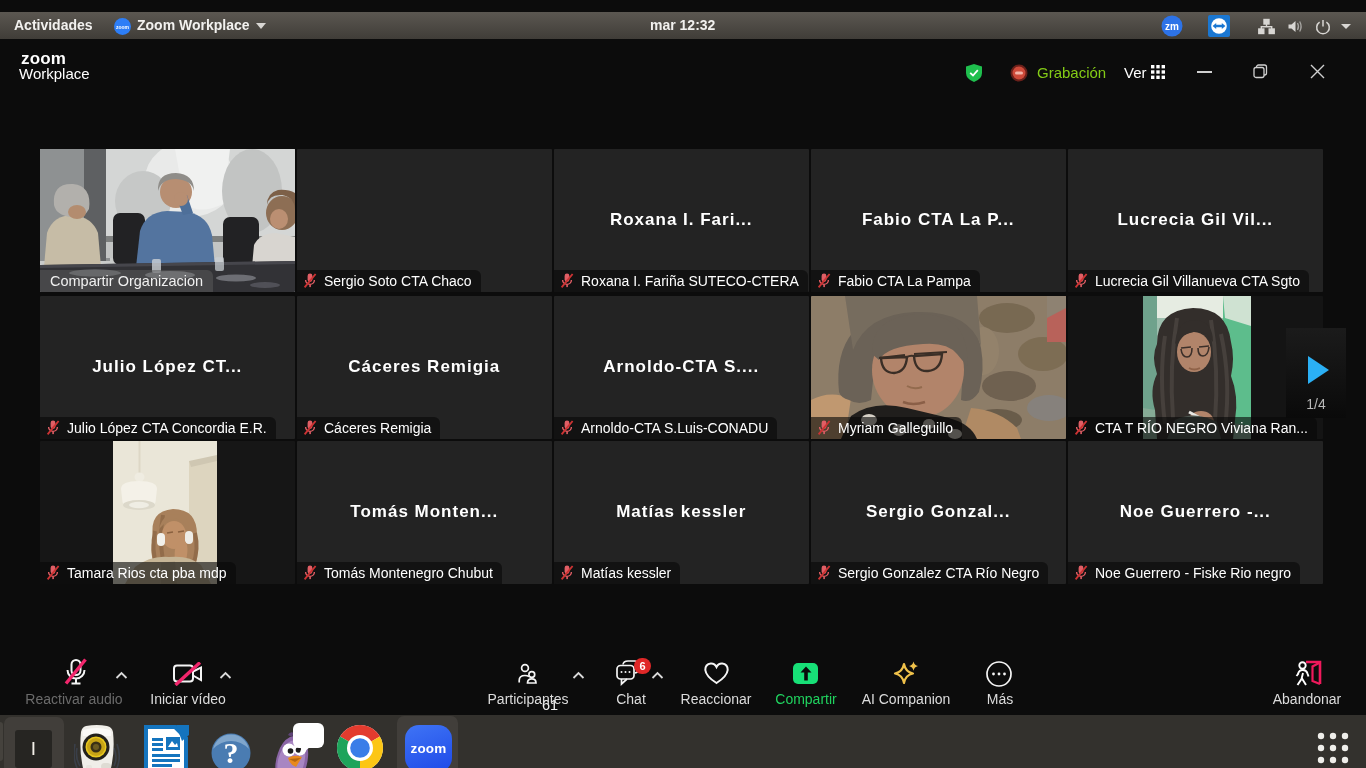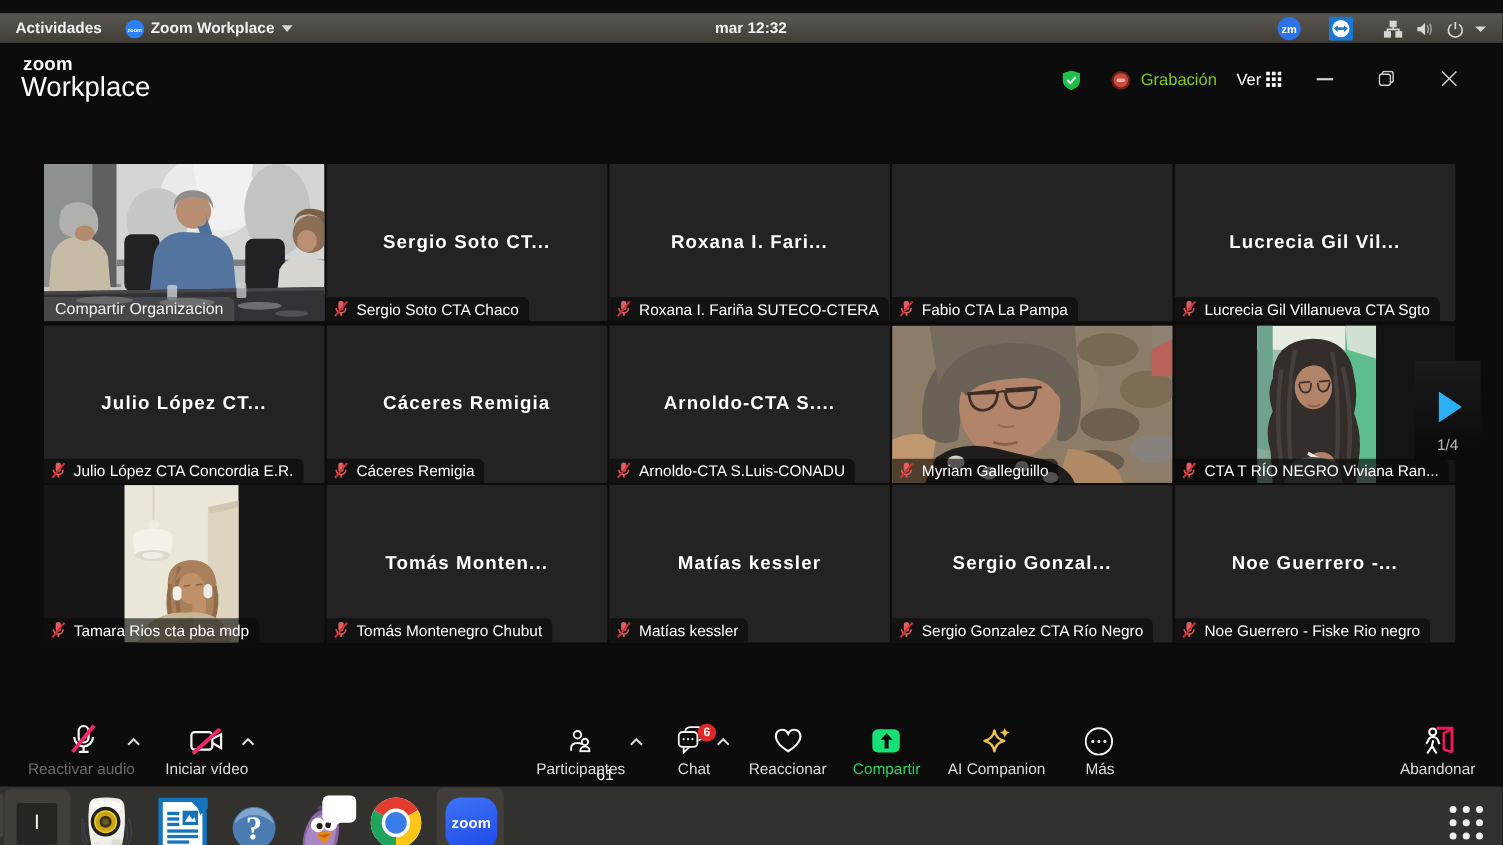--- a/index.html
+++ b/index.html
@@ -8,21 +8,21 @@
 .abs { position:absolute; }
 
 
 #topbar { position:absolute; top:0; left:0; width:1366px; height:27px;
   background:linear-gradient(to bottom,#5b5751,#403d38); color:#f2f1ef; font-size:14px; font-weight:bold; }
 #topbar .item { position:absolute; top:0; height:27px; line-height:26px; }
 
 
 #zheader { position:absolute; left:0; top:27px; width:1366px; height:60px; }
 .zlogo1 { position:absolute; left:21px; top:10px; color:#fff; font-size:17px; font-weight:bold; letter-spacing:.2px; }
-.zlogo2 { position:absolute; left:19px; top:26px; color:#fff; font-size:25px; font-weight:normal; }
+.zlogo2 { position:absolute; left:19px; top:26px; color:#fff; font-size:15px; font-weight:normal; }
 
 
 .tile { position:absolute; width:254.5px; height:142.5px; background:#232323; border-radius:1px; overflow:hidden; }
 .cname { position:absolute; left:0; right:0; top:50%; transform:translateY(-50%); text-align:center;
   color:#fff; font-size:17px; font-weight:bold; letter-spacing:1px; }
 .nlabel { position:absolute; left:0; bottom:0; height:22px; background:rgba(8,8,8,.62);
   border-radius:0 6px 0 0; color:#fff; font-size:14px; display:flex; align-items:center;
   padding:0 9px 0 6px; white-space:nowrap; overflow:hidden; max-width:100%; }
 .nlabel svg { margin-right:7px; flex:0 0 auto; }
 .tlabel { position:absolute; top:679px; color:#dcdcdc; font-size:14px; text-align:center; transform:translateX(-50%); white-space:nowrap; }
@@ -169,38 +169,38 @@
         <ellipse cx="55" cy="124" rx="26" ry="3.5" fill="#a8abb1" opacity=".6"></ellipse>
         <ellipse cx="130" cy="126" rx="25" ry="4" fill="#b5b8be" opacity=".65"></ellipse>
         <ellipse cx="196" cy="129" rx="20" ry="3.5" fill="#9ea1a7" opacity=".55"></ellipse>
         <rect x="112" y="110" width="9" height="14" rx="2" fill="#ccd1d6" opacity=".8"></rect>
         <rect x="175" y="108" width="9" height="14" rx="2" fill="#c8cdd2" opacity=".75"></rect>
         <ellipse cx="225" cy="136" rx="15" ry="3" fill="#505057"></ellipse>
       </svg>
       <div class="nlabel" style="background:rgba(90,90,90,.55); font-size:14.5px; color:#f0f0f0; padding:0 10px;">Compartir Organizacion</div>
     </div>
     <div class="tile" style="left:297px; top:137px;">
-      <div class="cname">Sergio Soto CT...</div>
       <div class="nlabel"><svg width="14" height="16" viewBox="0 0 14 16">
             <rect x="4.6" y="0.5" width="4.8" height="8.5" rx="2.4" fill="#e05e65"></rect>
             <path d="M2.6 7 a4.4 4.4 0 0 0 8.8 0" fill="none" stroke="#e05e65" stroke-width="1.4"></path>
             <rect x="6.3" y="11.5" width="1.6" height="2.6" fill="#e05e65"></rect>
             <line x1="12.6" y1="1" x2="1.6" y2="14.4" stroke="#c33" stroke-width="1.9"></line>
           </svg>Sergio Soto CTA Chaco</div>
     </div>
     <div class="tile" style="left:554px; top:137px;">
       <div class="cname">Roxana I. Fari...</div>
       <div class="nlabel"><svg width="14" height="16" viewBox="0 0 14 16">
             <rect x="4.6" y="0.5" width="4.8" height="8.5" rx="2.4" fill="#e05e65"></rect>
             <path d="M2.6 7 a4.4 4.4 0 0 0 8.8 0" fill="none" stroke="#e05e65" stroke-width="1.4"></path>
             <rect x="6.3" y="11.5" width="1.6" height="2.6" fill="#e05e65"></rect>
             <line x1="12.6" y1="1" x2="1.6" y2="14.4" stroke="#c33" stroke-width="1.9"></line>
           </svg>Roxana I. Fariña SUTECO-CTERA</div>
     </div>
     <div class="tile" style="left:811px; top:137px;">
+      <div class="cname">Fabio CTA La P...</div>
       <div class="nlabel"><svg width="14" height="16" viewBox="0 0 14 16">
             <rect x="4.6" y="0.5" width="4.8" height="8.5" rx="2.4" fill="#e05e65"></rect>
             <path d="M2.6 7 a4.4 4.4 0 0 0 8.8 0" fill="none" stroke="#e05e65" stroke-width="1.4"></path>
             <rect x="6.3" y="11.5" width="1.6" height="2.6" fill="#e05e65"></rect>
             <line x1="12.6" y1="1" x2="1.6" y2="14.4" stroke="#c33" stroke-width="1.9"></line>
           </svg>Fabio CTA La Pampa</div>
     </div>
     <div class="tile" style="left:1068px; top:137px;">
       <div class="cname">Lucrecia Gil Vil...</div>
       <div class="nlabel"><svg width="14" height="16" viewBox="0 0 14 16">

